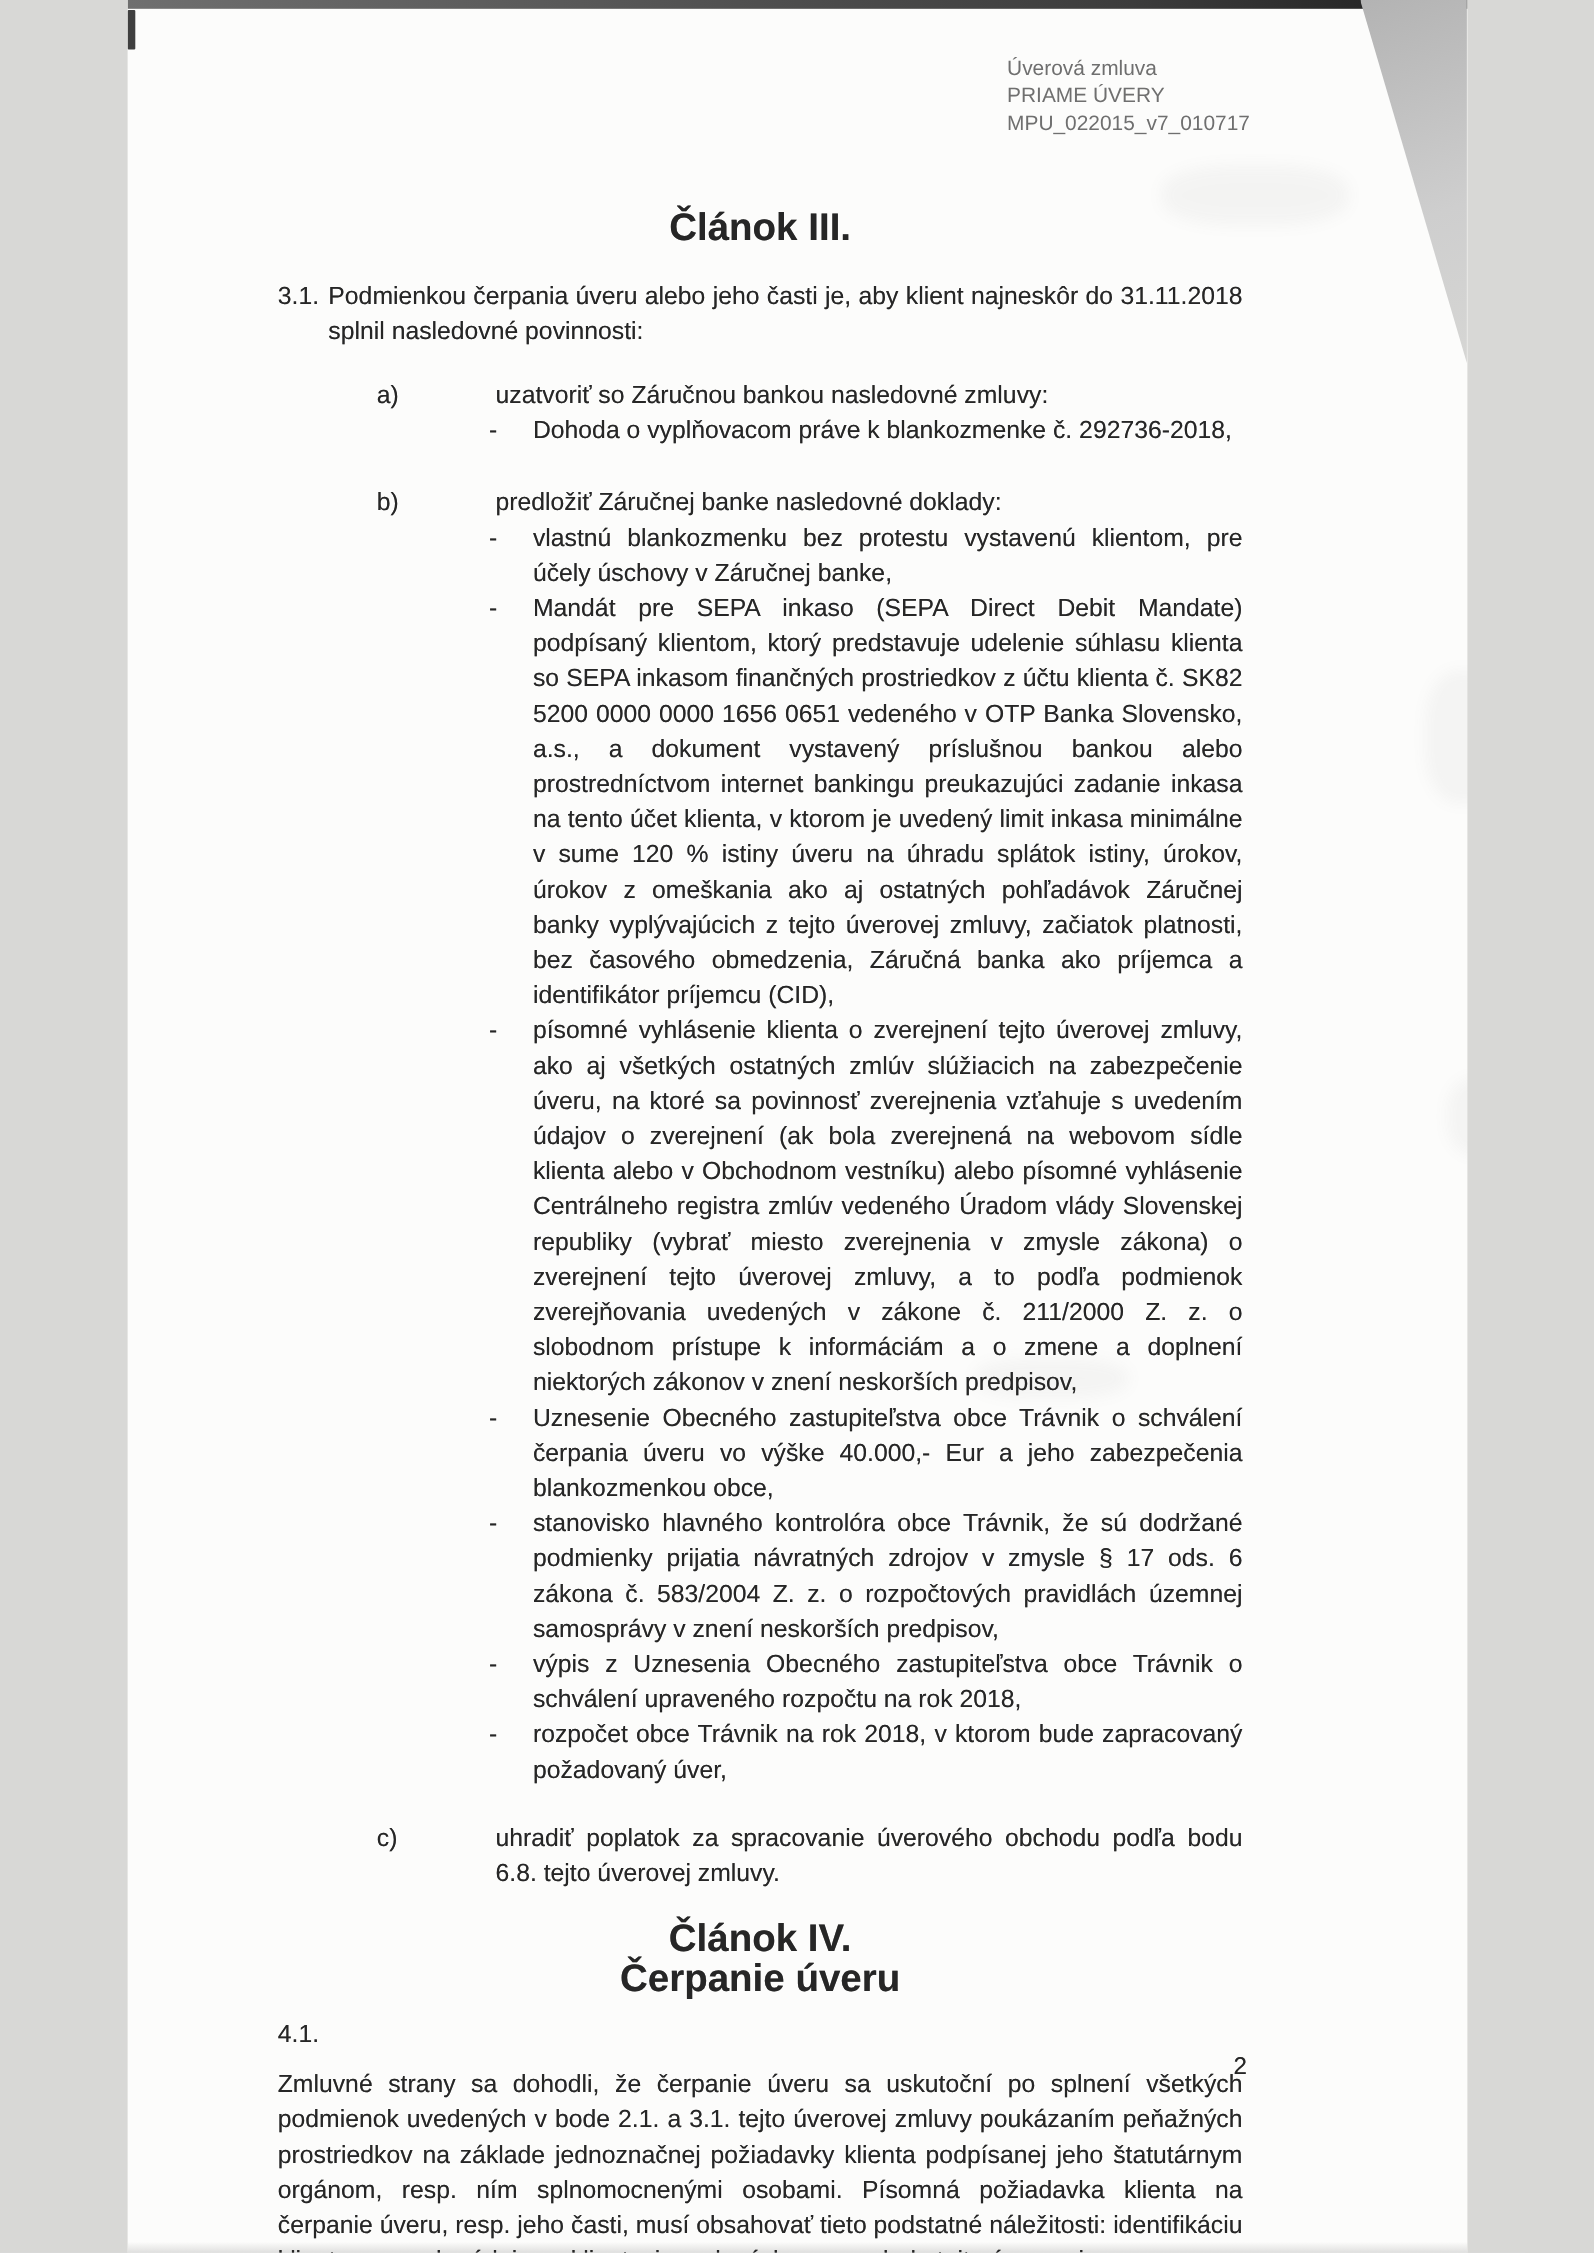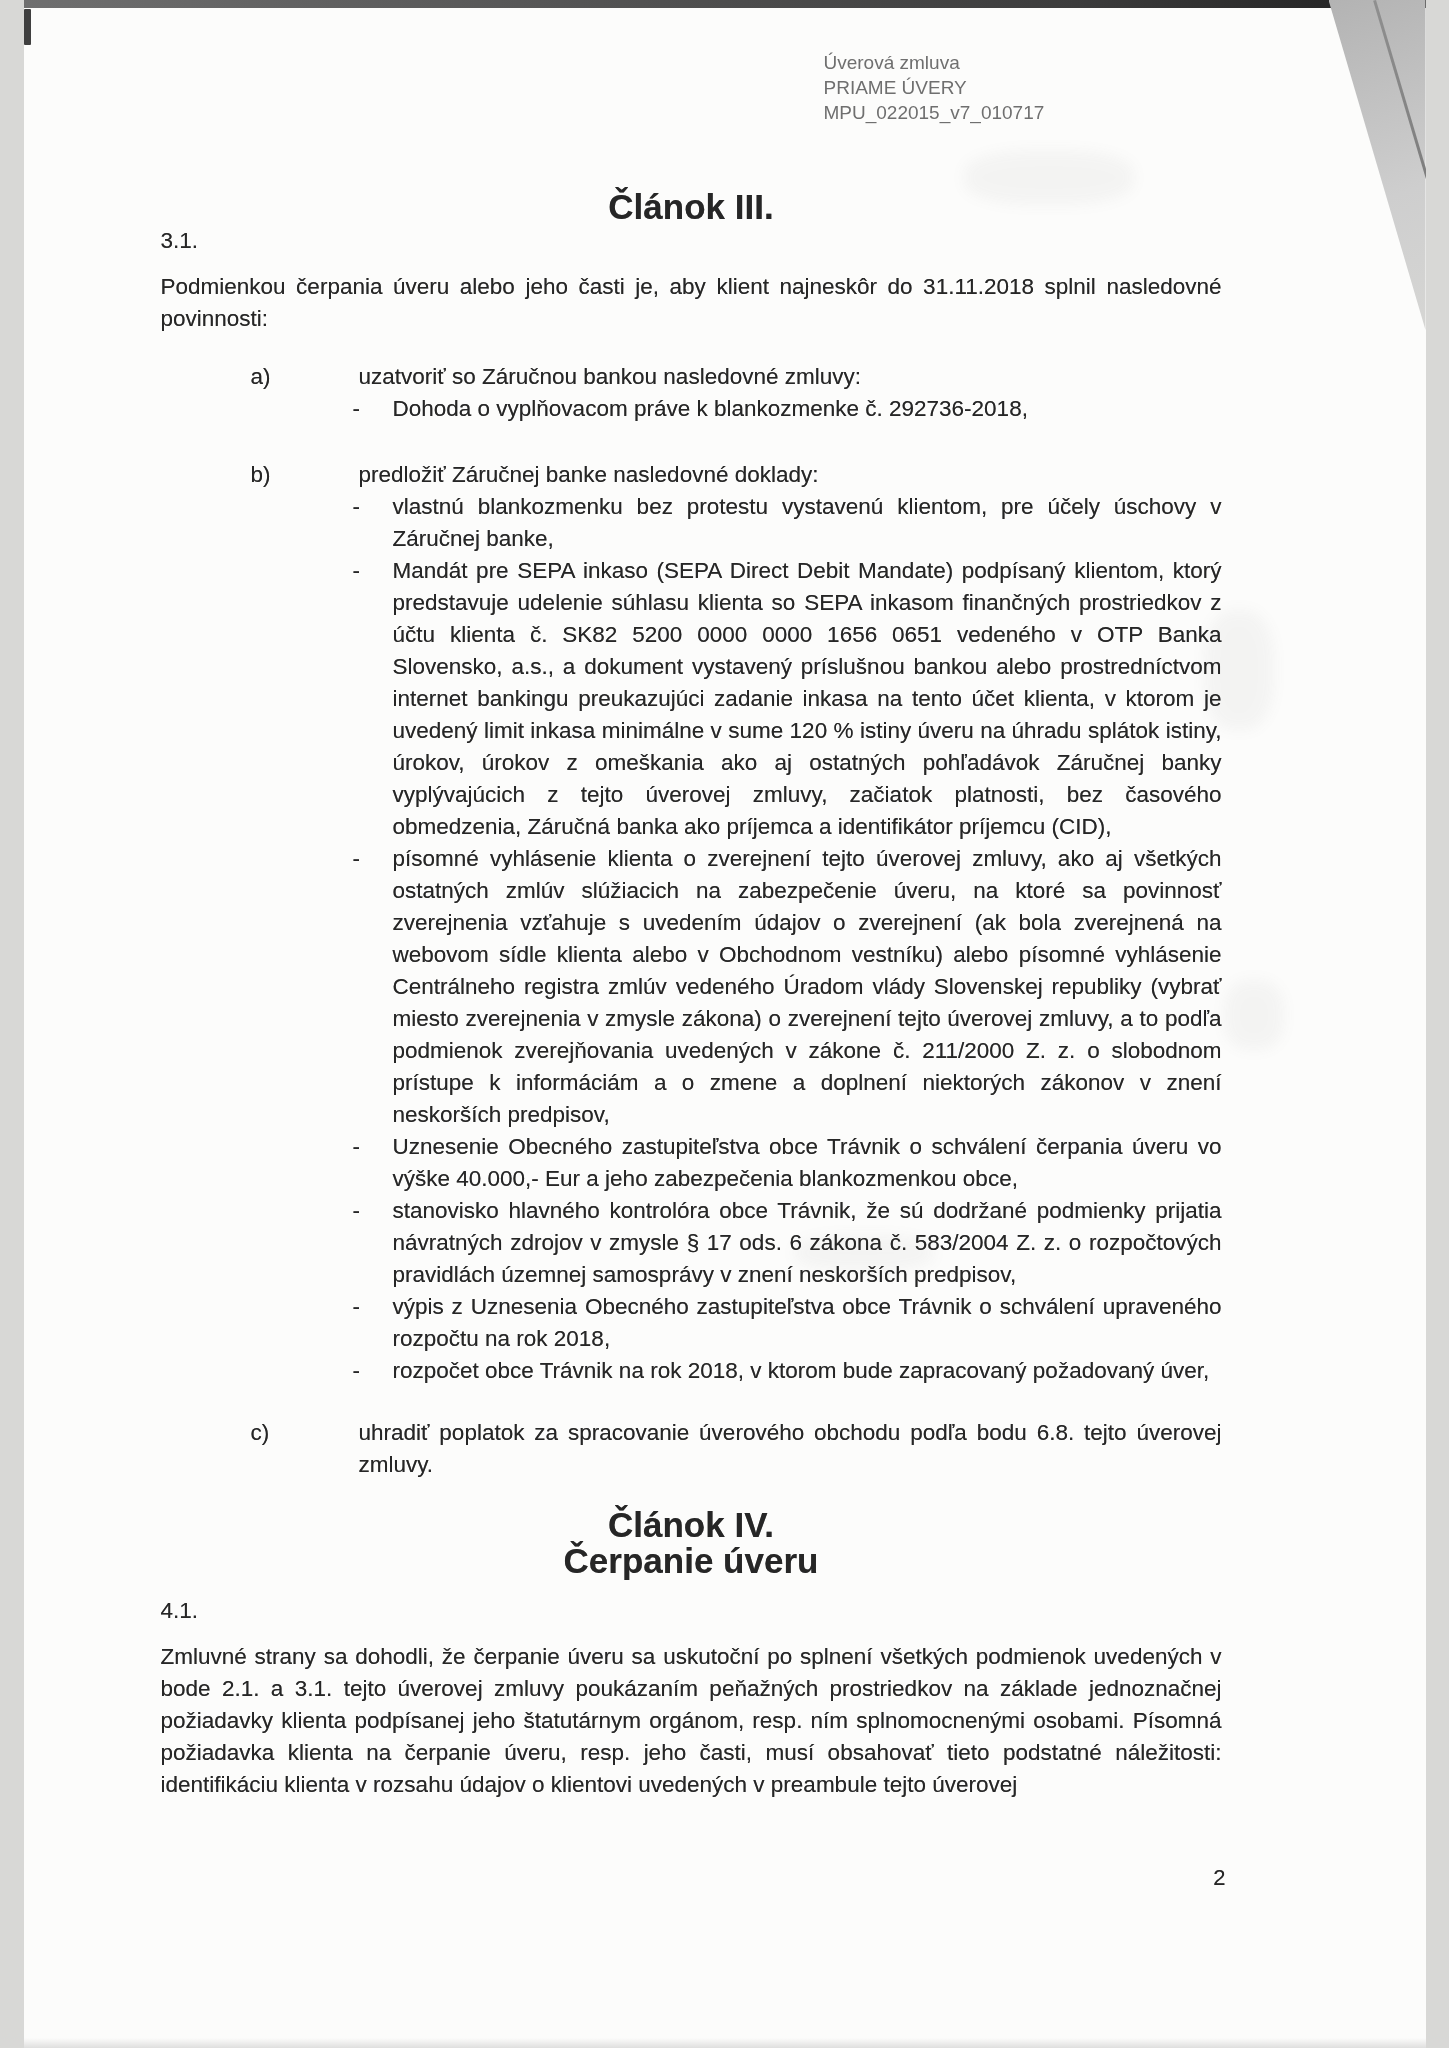--- a/index.html
+++ b/index.html
@@ -1,18 +1,18 @@
 <!DOCTYPE html>
 <html lang="sk"><head>
 <meta charset="utf-8">
 <style>
   html,body{margin:0;padding:0;background:#d8d8d6;}
   .page{
     position:relative;
-    width:1402px;height:2048px;
+    width:1218px;height:2048px;
     margin:0 auto;
     background:#fcfcfb;
     overflow:hidden;
     font-family:"Liberation Sans","DejaVu Sans",sans-serif;
     color:#262626;
     font-size:22.5px;
     line-height:32px;
     text-shadow:0 0 0.5px rgba(40,40,40,.55);
   }
   
@@ -55,21 +55,21 @@
     text-shadow:none;
   }
 
   .article-heading{text-align:center;font-weight:bold;font-size:35px;line-height:36px;}
   .heading-3{margin-top:64px;}
   .heading-4{margin-top:26px;}
 
   .clause{display:flex;}
   .clause-num{flex:0 0 46px;}
   .clause-body{flex:1;text-align:justify;}
-  .clause-31{flex-direction:column;}
+  .clause-31{margin-top:28px;}
   .clause-41{margin-top:16px;flex-direction:column;}
 
   .list-item{display:flex;margin-left:90px;}
   .item-label{flex:0 0 72px;}
   .item-body{flex:1;margin-left:36px;}
   .item-a{margin-top:26px;}
   .item-b{margin-top:34px;}
   .item-c{margin-top:30px;}
   .item-text{text-align:justify;}
 

